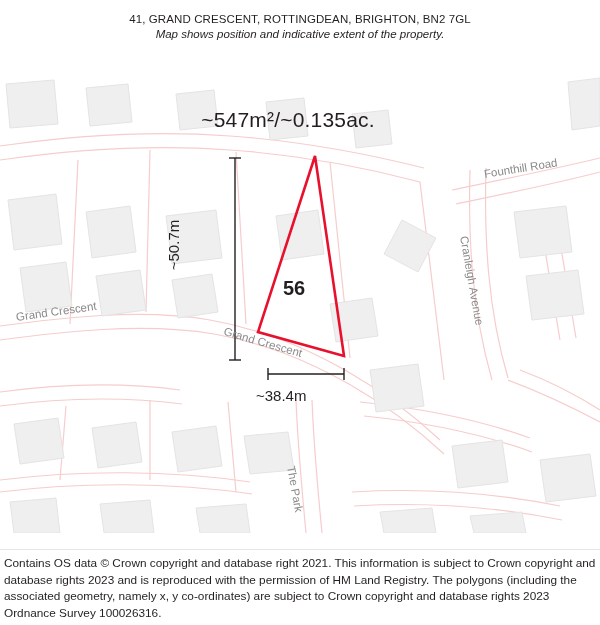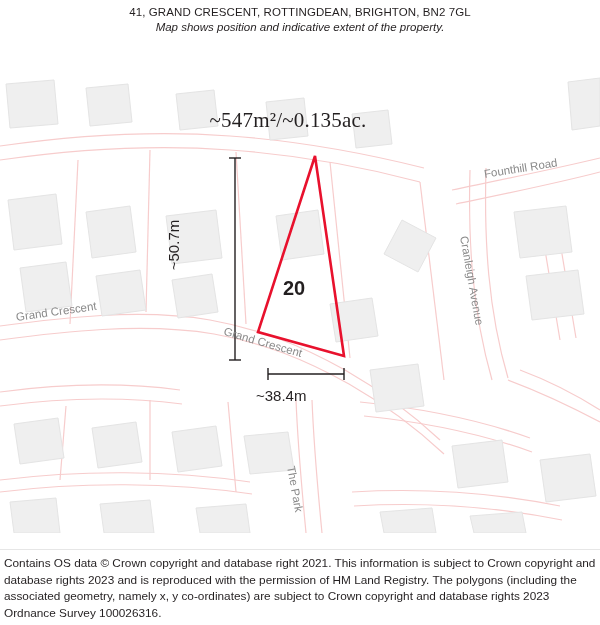--- a/index.html
+++ b/index.html
@@ -21,21 +21,21 @@
   }
 
   
   .header {
     position: absolute;
     top: 0;
     left: 0;
     width: 600px;
     height: 40px;
     text-align: center;
-    padding-top: 5px;
+    padding-top: 12px;
     box-sizing: border-box;
   }
   .header .title {
     font-size: 11.5px;
     line-height: 15px;
     letter-spacing: 0.1px;
   }
   .header .subtitle {
     font-size: 11.5px;
     line-height: 15px;
@@ -60,21 +60,20 @@
 
   
   .area-label {
     position: absolute;
     left: 0;
     top: 68px;
     width: 576px;
     text-align: center;
     font-size: 21px;
     letter-spacing: 0.2px;
-    font-family: Liberation Serif, serif;
   }
   .plot-number {
     position: absolute;
     left: 283px;
     top: 237px;
     font-size: 20px;
     font-weight: bold;
   }
   .dim-vertical {
     position: absolute;
@@ -244,21 +243,21 @@
         <line x1="229" y1="320" x2="241" y2="320"></line>
         <line x1="268" y1="334" x2="344" y2="334"></line>
         <line x1="268" y1="328" x2="268" y2="340"></line>
         <line x1="344" y1="328" x2="344" y2="340"></line>
       </g>
 
       <polygon points="315,116 344,316 258,292" fill="none" stroke="#e8112d" stroke-width="2.6"></polygon>
     </svg>
 
     <div class="area-label">~547m²/~0.135ac.</div>
-    <div class="plot-number">20</div>
+    <div class="plot-number">56</div>
     <div class="dim-vertical">
       <span>~50.7m</span>
     </div>
     <div class="dim-horizontal">~38.4m</div>
 
     <div class="road-label rl-grand-crescent-1">Grand Crescent</div>
     <div class="road-label rl-grand-crescent-2">Grand Crescent</div>
     <div class="road-label rl-founthill">Founthill Road</div>
     <div class="road-label rl-cranleigh">Cranleigh Avenue</div>
     <div class="road-label rl-the-park">The Park</div>

